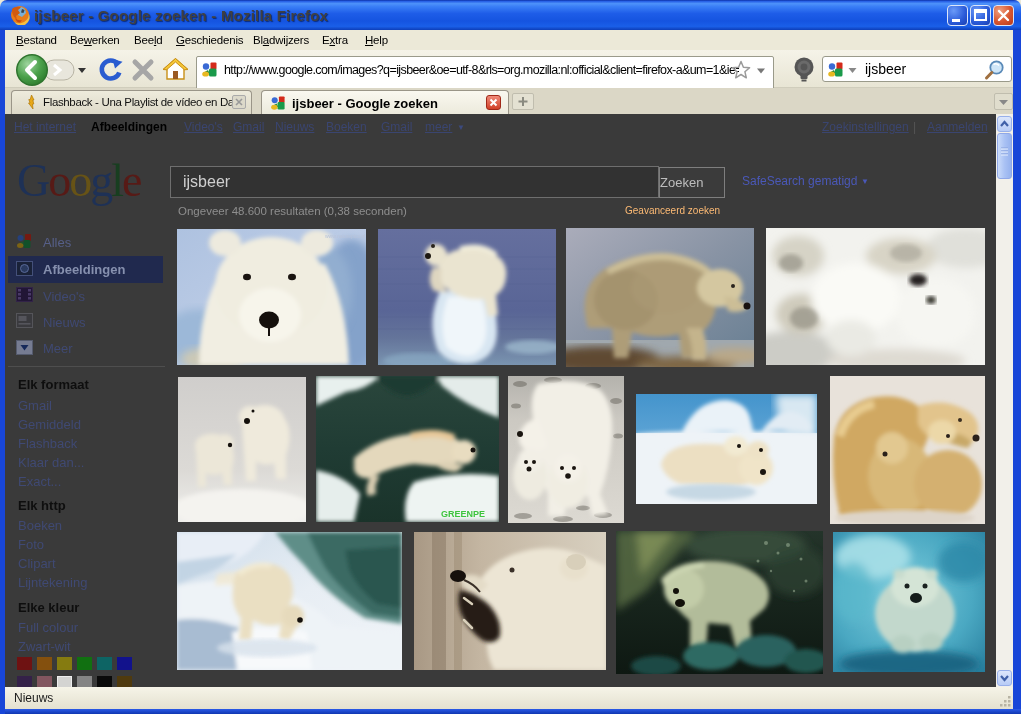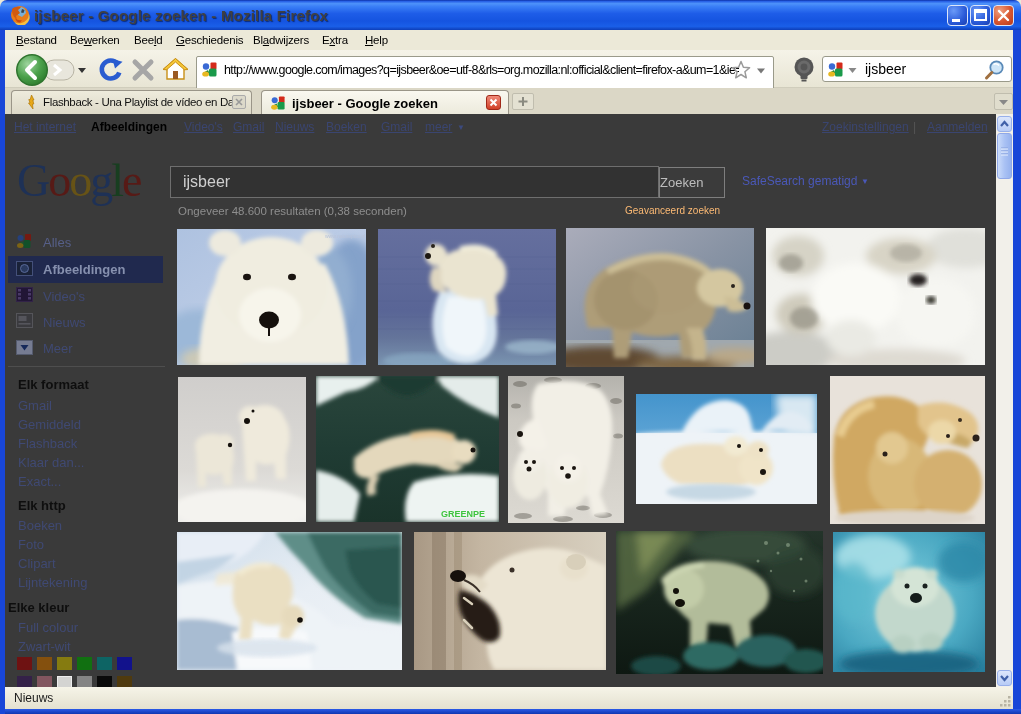--- a/index.html
+++ b/index.html
@@ -244,21 +244,21 @@
  <span class="sbitem" style="left:13px;top:284px">Gmail</span>
  <span class="sbitem" style="left:13px;top:303px">Gemiddeld</span>
  <span class="sbitem" style="left:13px;top:322px">Flashback</span>
  <span class="sbitem" style="left:13px;top:341px">Klaar dan...</span>
  <span class="sbitem" style="left:13px;top:360px">Exact...</span>
  <span class="sbhead" style="left:13px;top:384px">Elk http</span>
  <span class="sbitem" style="left:13px;top:404px">Boeken</span>
  <span class="sbitem" style="left:13px;top:423px">Foto</span>
  <span class="sbitem" style="left:13px;top:442px">Clipart</span>
  <span class="sbitem" style="left:13px;top:461px">Lijntekening</span>
- <span class="sbhead" style="left:3px;top:486px">Elke kleur</span>
+ <span class="sbhead" style="left:13px;top:486px">Elke kleur</span>
  <span class="sbitem" style="left:13px;top:506px">Full colour</span>
  <span class="sbitem" style="left:13px;top:525px">Zwart-wit</span>
  <div class="swatch" style="left:12px;top:543px;background:#6e1212"></div>
  <div class="swatch" style="left:32px;top:543px;background:#84500e"></div>
  <div class="swatch" style="left:52px;top:543px;background:#857b10"></div>
  <div class="swatch" style="left:72px;top:543px;background:#117011"></div>
  <div class="swatch" style="left:92px;top:543px;background:#0d6464"></div>
  <div class="swatch" style="left:112px;top:543px;background:#12128c"></div>
  <div class="swatch" style="left:12px;top:562px;background:#342148"></div>
  <div class="swatch" style="left:32px;top:562px;background:#82565f"></div>

